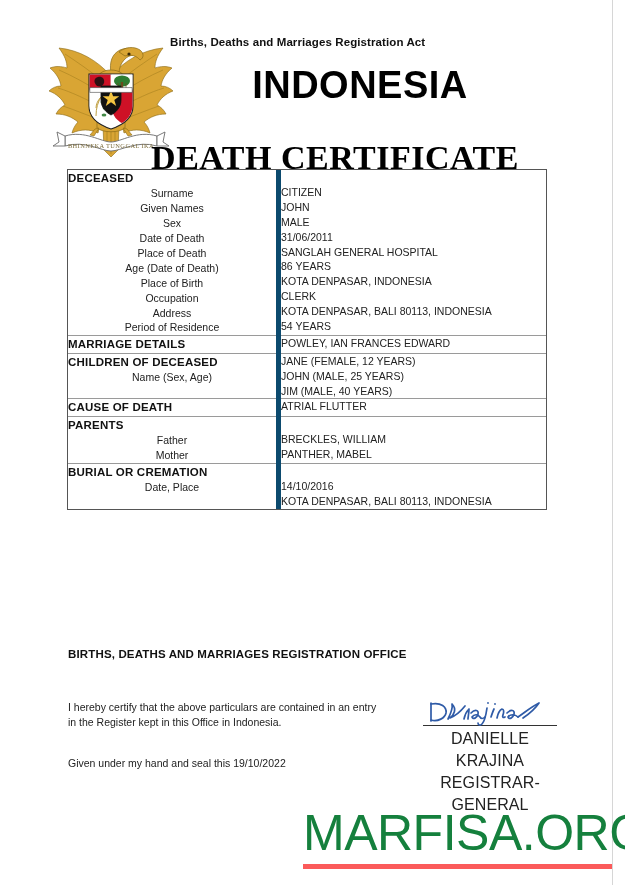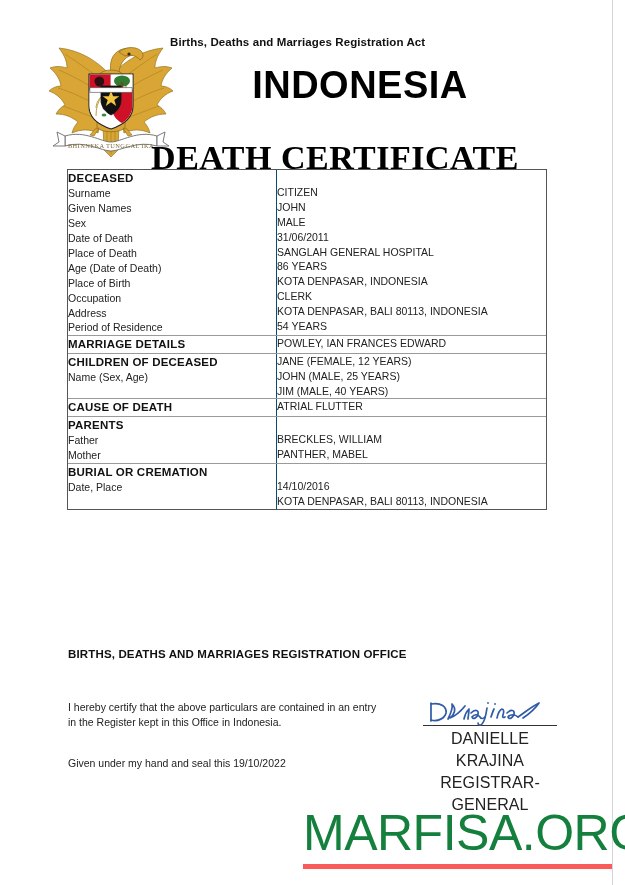--- a/index.html
+++ b/index.html
@@ -105,41 +105,42 @@
     padding: 0;
   }
   .sec-row > td {
     border-bottom: 1px solid #9a9a9a;
   }
   .sec-row:last-child > td {
     border-bottom: none;
   }
   .col-label {
     width: 208px;
-    border-right: 1px solid #0c4a6e;
+    border-right: 5px solid #0c4a6e;
     padding: 5px 0 7px 10px;
   }
   .col-value {
     padding: 5px 0 7px 10px;
   }
 
   .sec-head {
     font-size: 11.5px;
     font-weight: bold;
     letter-spacing: 0.2px;
     color: #111;
     line-height: 1.42;
     white-space: nowrap;
   }
   .sec-sub {
     font-size: 10.5px;
     font-weight: normal;
     color: #222;
     line-height: 1.42;
     white-space: nowrap;
+    text-align: center;
   }
   .val-line {
     font-size: 10.5px;
     color: #222;
     line-height: 1.42;
     white-space: nowrap;
   }
   .val-spacer {
     height: 14.9px;
   }

